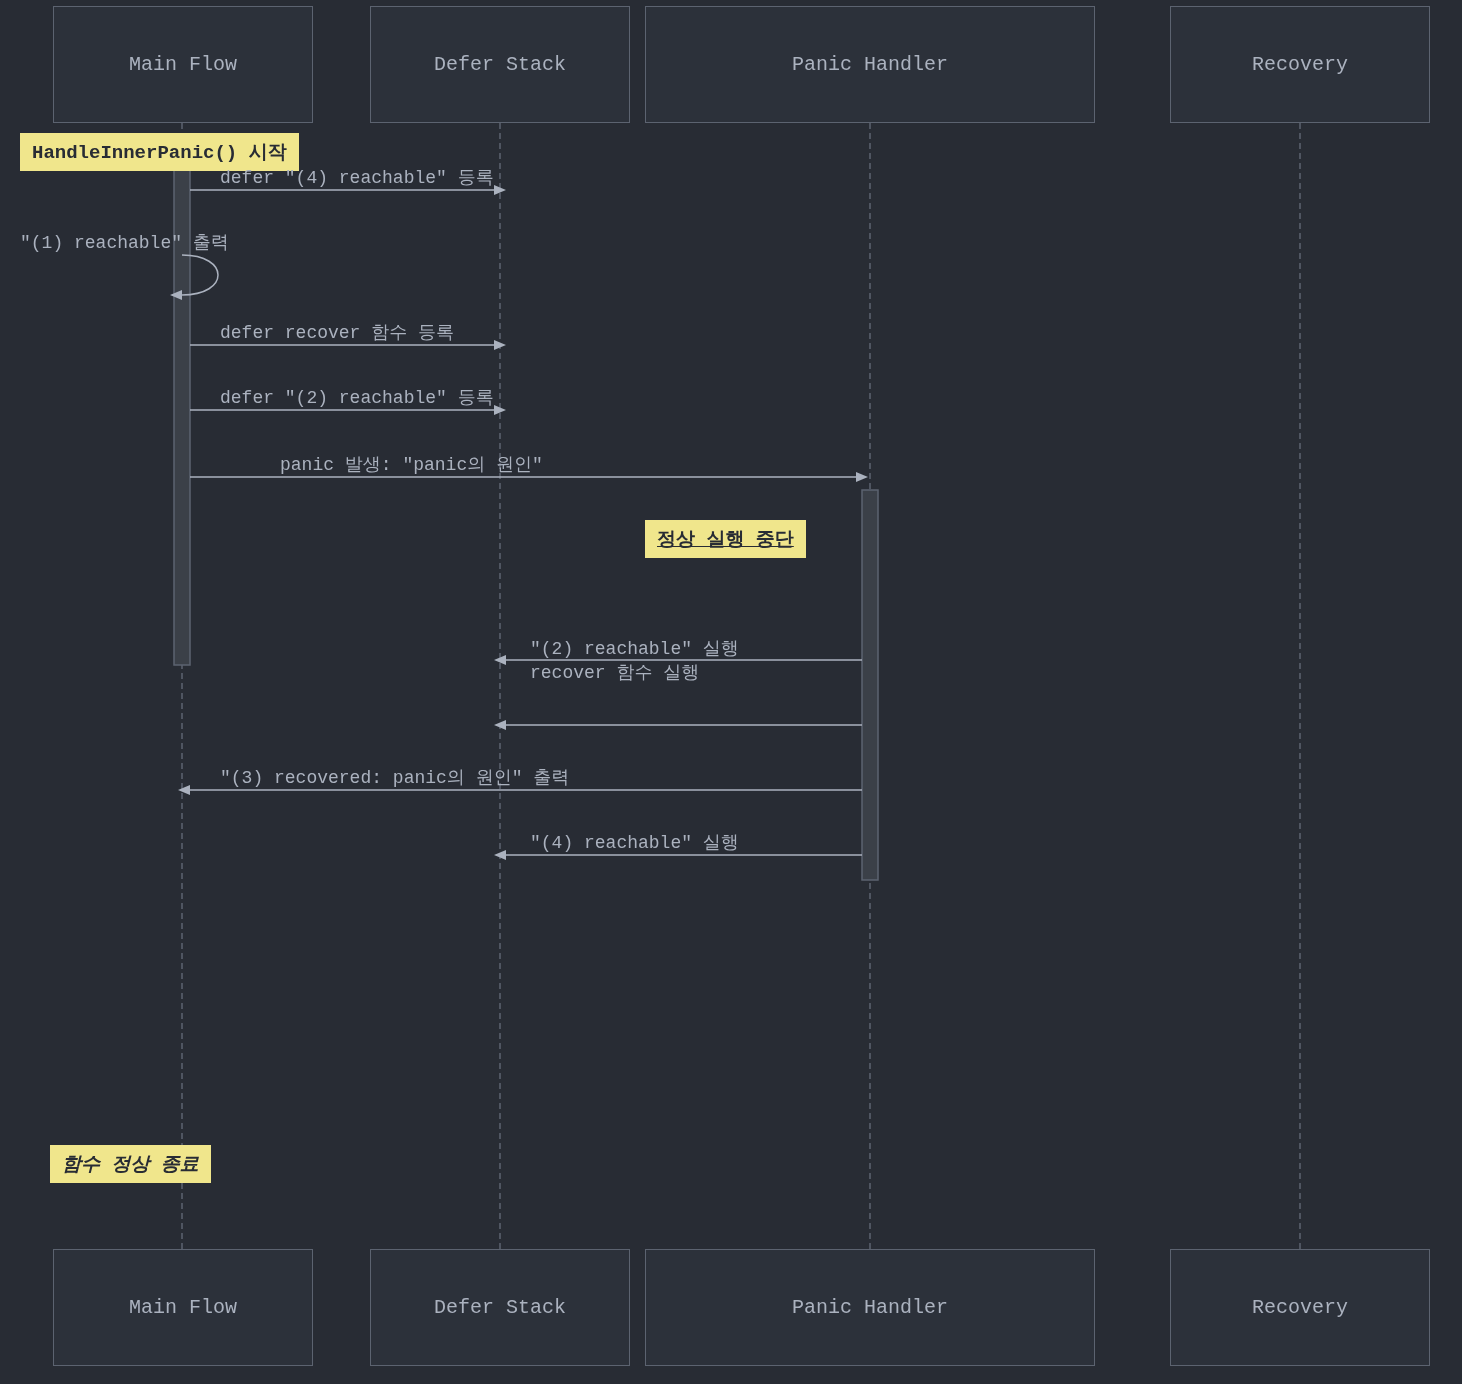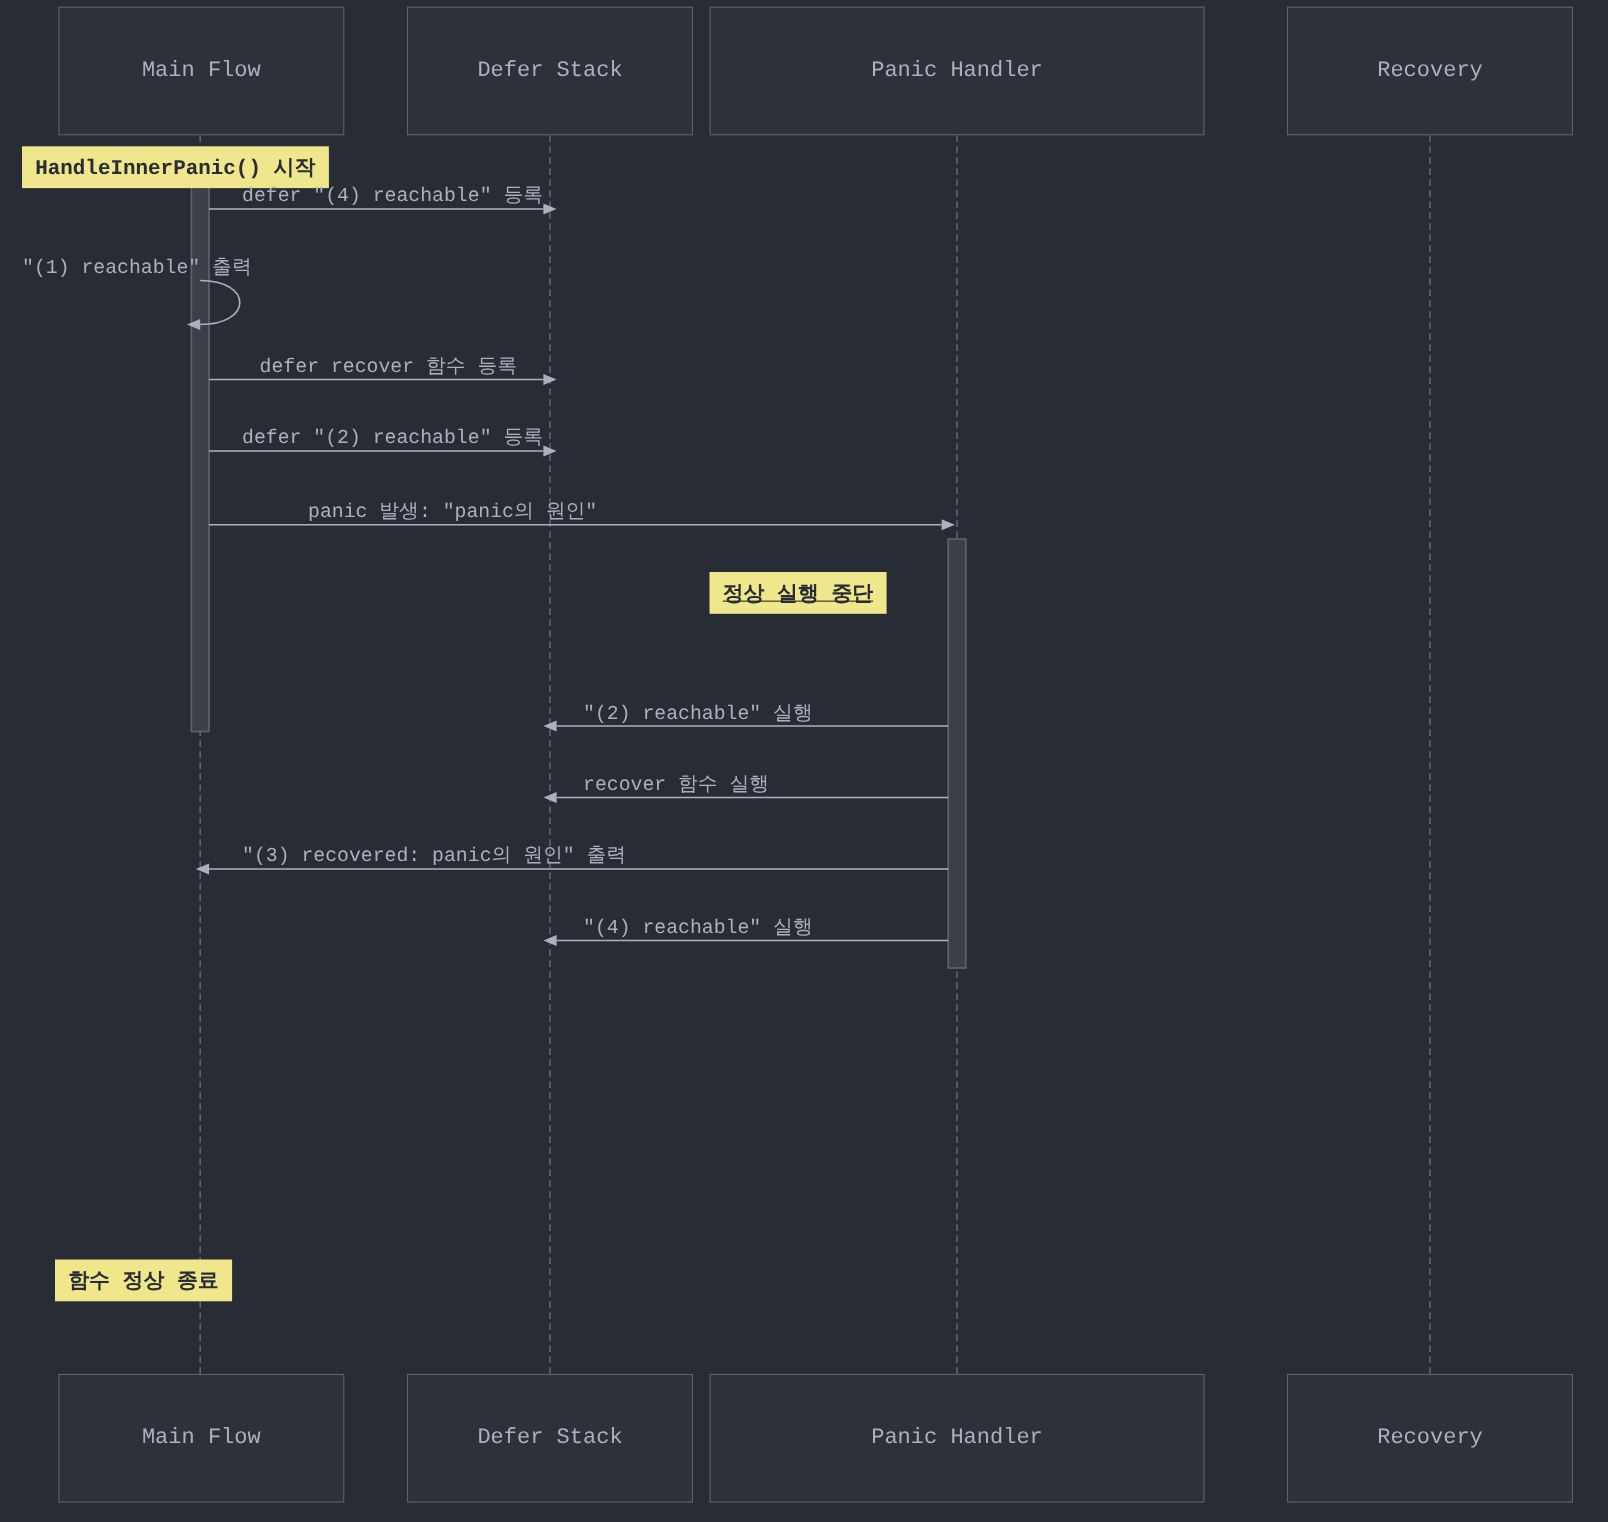--- a/index.html
+++ b/index.html
@@ -128,49 +128,49 @@
   <div class="lifeline-box" style="left:1170px; top:1249px; width:260px; height:117px;">
     <span>Recovery</span>
   </div>
 
   <div class="note-box" style="left:20px; top:133px;">
     <span>HandleInnerPanic() 시작</span>
   </div>
   <div class="note-box" style="left:645px; top:520px;text-decoration:underline;">
     <span>정상 실행 중단</span>
   </div>
-  <div class="note-box" style="left:50px; top:1145px;">
+  <div class="note-box" style="left:50px; top:1145px;font-style:italic;">
     <span>함수 정상 종료</span>
   </div>
 
   <div class="arrow-label" style="left:220px; top:165px;">
     <span>defer "(4) reachable" 등록</span>
   </div>
 
   <div class="arrow-label" style="left:20px; top:230px;">
     <span>"(1) reachable" 출력</span>
   </div>
 
-  <div class="arrow-label" style="left:220px; top:320px;margin-left:16px;">
+  <div class="arrow-label" style="left:220px; top:320px;">
     <span>defer recover 함수 등록</span>
   </div>
 
   <div class="arrow-label" style="left:220px; top:385px;">
     <span>defer "(2) reachable" 등록</span>
   </div>
 
   <div class="arrow-label" style="left:280px; top:452px;">
     <span>panic 발생: "panic의 원인"</span>
   </div>
 
   <div class="arrow-label" style="left:530px; top:636px;">
     <span>"(2) reachable" 실행</span>
   </div>
 
-  <div class="arrow-label" style="left:530px; top:700px;">
+  <div class="arrow-label" style="left:530px; top:660px;">
     <span>recover 함수 실행</span>
   </div>
 
   <div class="arrow-label" style="left:220px; top:765px;">
     <span>"(3) recovered: panic의 원인" 출력</span>
   </div>
 
   <div class="arrow-label" style="left:530px; top:830px;">
     <span>"(4) reachable" 실행</span>
   </div>

